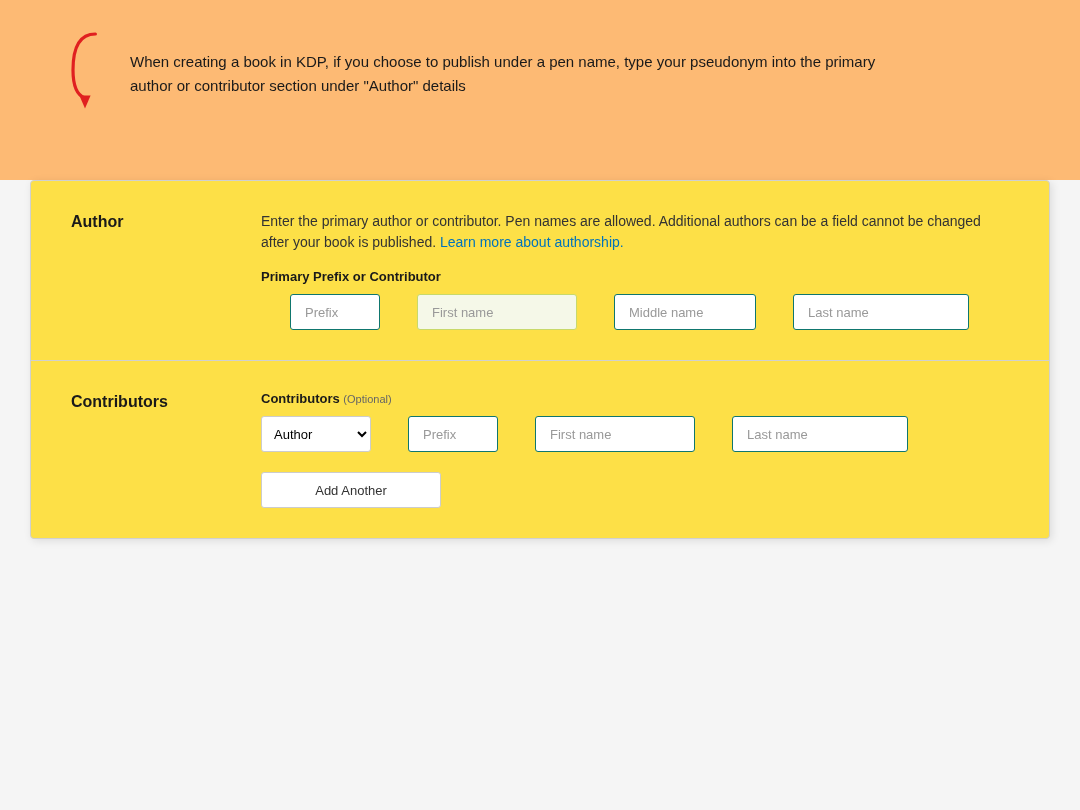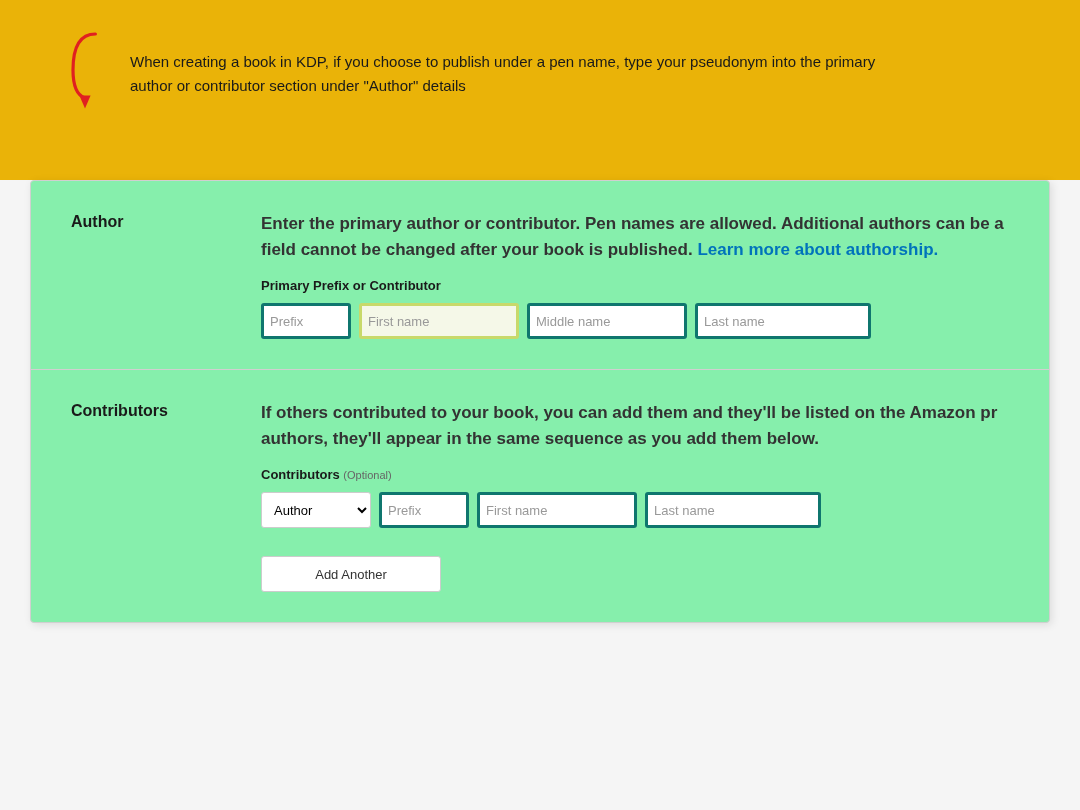--- a/index.html
+++ b/index.html
@@ -5,21 +5,21 @@
     * { box-sizing: border-box; margin: 0; padding: 0; }
     body {
       font-family: Arial, sans-serif;
       background: #f5f5f5;
       width: 1080px;
       min-height: 810px;
       overflow: hidden;
     }
 
     .top-section {
-      background: #eab308;
+      background: #fdba74;
       padding: 40px 40px 30px 60px;
       display: flex;
       align-items: flex-start;
       gap: 20px;
       min-height: 180px;
     }
 
     .arrow-container {
       display: flex;
       flex-direction: column;
@@ -35,21 +35,21 @@
 
     .instruction-text {
       font-size: 15px;
       color: #1a1a1a;
       line-height: 1.6;
       max-width: 780px;
       margin-top: 10px;
     }
 
     .content-area {
-      background: #86efac;
+      background: #fde047;
       margin: 0 30px;
       border: 1px solid #d0d0d0;
       border-radius: 4px;
       box-shadow: 2px 2px 8px rgba(0,0,0,0.1);
     }
 
     .section {
       padding: 30px 40px;
     }
 
@@ -69,25 +69,24 @@
       width: 160px;
       flex-shrink: 0;
       padding-top: 2px;
     }
 
     .section-content {
       flex: 1;
     }
 
     .section-description {
-      font-size: 17px;
+      font-size: 14px;
       color: #333;
       line-height: 1.5;
       margin-bottom: 16px;
-      font-weight: bold;
     }
 
     .learn-more-link {
       color: #0073bb;
       text-decoration: none;
     }
 
     .subsection-label {
       font-size: 13px;
       font-weight: bold;
@@ -102,52 +101,53 @@
     }
 
     .fields-row {
       display: flex;
       gap: 8px;
       align-items: center;
     }
 
     .field-input {
       height: 36px;
-      border: 3px solid #0f766e;
+      border: 1px solid #0f766e;
       border-radius: 3px;
-      padding: 0 6px;
+      padding: 0 14px;
       font-size: 13px;
       color: #333;
       background: #fff;
       outline: none;
+      margin-left: 29px;
     }
 
     .field-input::placeholder {
       color: #999;
     }
 
     .field-prefix { width: 90px; }
     .field-firstname { width: 160px; background-color: #f5f8e8; border-color: #c8d96a; }
     .field-firstname-contrib { width: 160px; }
-    .field-middlename { width: 160px; }
+    .field-middlename { width: 142px; }
     .field-lastname { width: 176px; }
 
     .role-select {
       height: 36px;
       border: 1px solid #ccc;
       border-radius: 3px;
       padding: 0 8px;
       font-size: 13px;
       background: #fff;
       cursor: pointer;
       width: 110px;
     }
 
     .add-another-btn {
-      margin-top: 28px;
+      margin-top: 20px;
       height: 36px;
       padding: 0 28px;
       border: 1px solid #ccc;
       border-radius: 3px;
       background: #fff;
       font-size: 13px;
       color: #333;
       cursor: pointer;
       min-width: 180px;
     }
@@ -188,25 +188,20 @@
           <input class="field-input field-lastname" type="text" placeholder="Last name" style="">
         </div>
       </div>
     </div>
   </div>
 
   <div class="section">
     <div class="section-layout">
       <div class="section-label">Contributors</div>
       <div class="section-content">
-        <p class="section-description">
-          <span>If others contributed to your book, you can add them and they'll be listed on the Amazon pr</span>
-          <br>
-          <span>authors, they'll appear in the same sequence as you add them below.</span>
-        </p>
         <div class="subsection-label">
           <span>Contributors</span>
           <span class="optional-text">(Optional)</span>
         </div>
         <div class="fields-row">
           <select class="role-select">
             <option>Author</option>
             <option>Editor</option>
             <option>Illustrator</option>
             <option>Translator</option>

